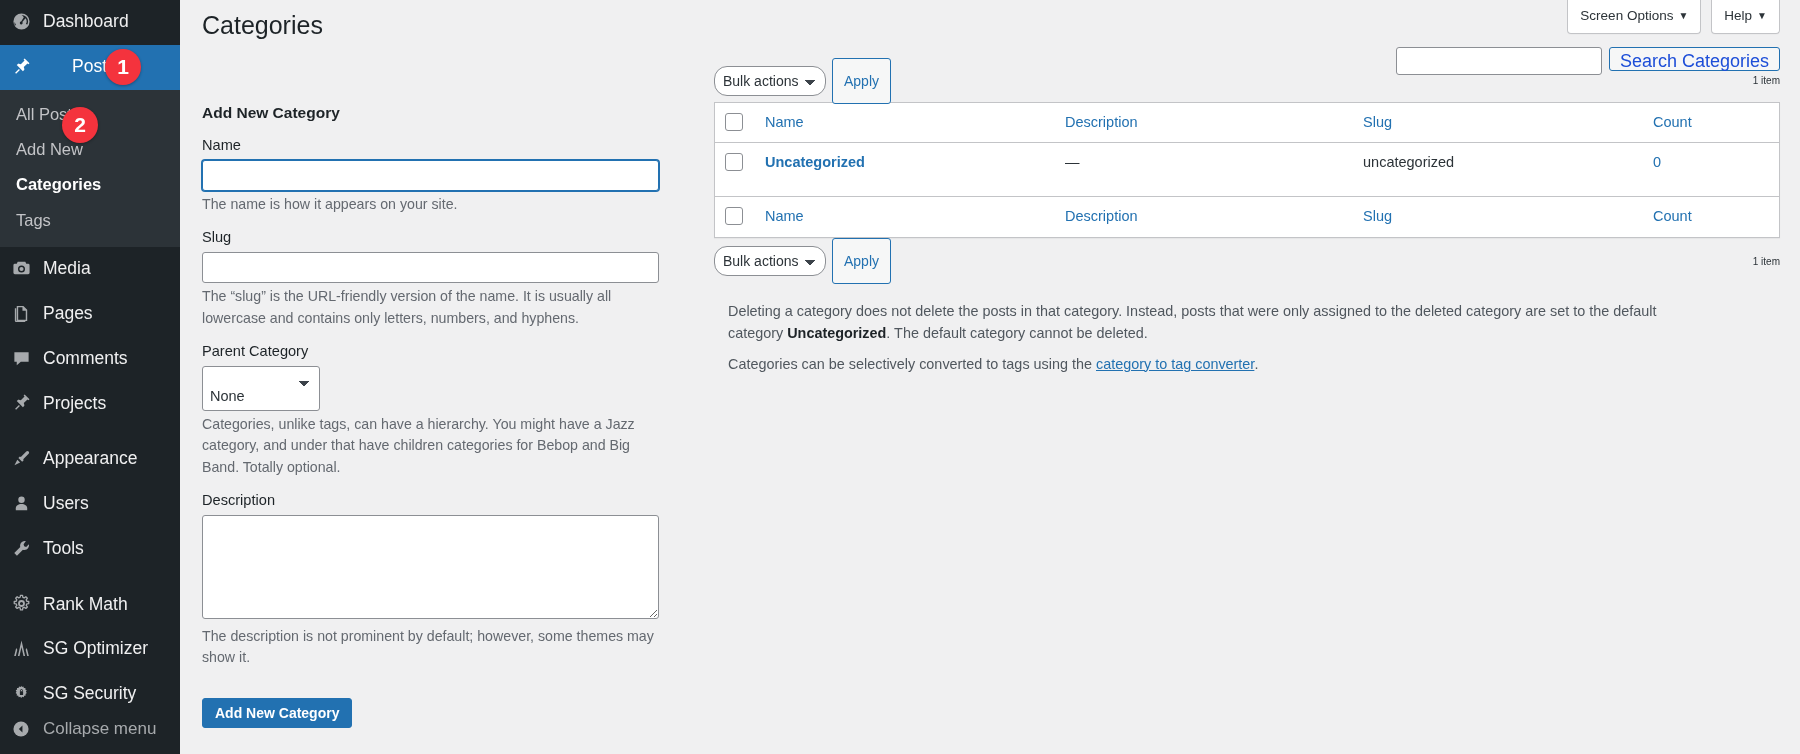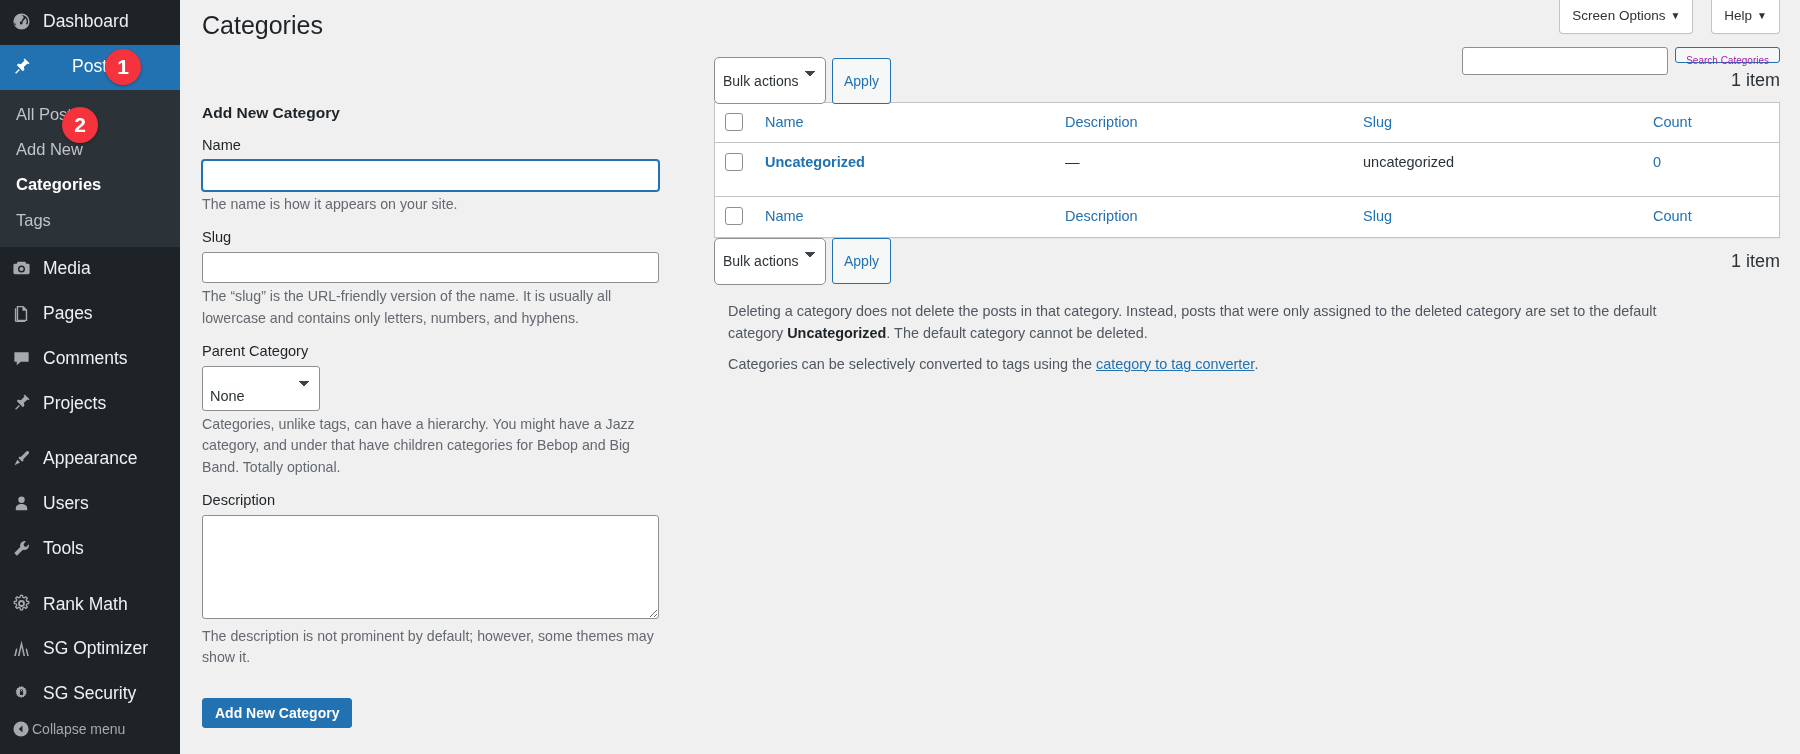--- a/index.html
+++ b/index.html
@@ -60,25 +60,25 @@
     color: #c3c4c7;
     cursor: pointer;
     line-height: 1.3;
     position: relative;
   }
   .submenu .sub-item.current { color: #fff; font-weight: 700; }
 
   .collapse-row {
     position: absolute;
     bottom: 0; left: 0; right: 0;
-    display: flex; align-items: center; 
+    display: flex; align-items: center; gap: 11px;
     padding: 11px 0 14px 10px;
     color: #a7aaad;
     cursor: pointer;
-    font-size: 14px;
+    font-size: 17px;
   }
   .collapse-row .mi { width:22px; height:22px; display:inline-flex; align-items:center; justify-content:center; flex:0 0 22px; }
 
   
   .step-bubble {
     position: absolute;
     width: 36px; height: 36px;
     border-radius: 50%;
     background: #f4333d;
     color: #fff;
@@ -98,21 +98,21 @@
     position: relative;
     background: #f0f0f1;
     padding: 0 20px 0 22px;
     overflow: hidden;
   }
 
   
   .screen-meta-links {
     position: absolute;
     top: 0; right: 20px;
-    display: flex; gap: 18px;
+    display: flex; gap: 10px;
   }
   .show-settings {
     background: #fff;
     border: 1px solid #c3c4c7;
     border-top: none;
     border-radius: 0 0 4px 4px;
     color: #2c3338;
     font-size: 13.5px;
     padding: 6px 12px 7px;
     cursor: pointer;
@@ -147,25 +147,25 @@
     padding: 0 8px;
     font-size: 14px;
     font-family: "Liberation Sans", sans-serif;
     color: #2c3338;
     outline: none;
     box-shadow: 0 0 0 transparent;
   }
   .button-secondary {
     background: #f6f7f7;
     border: 1px solid #2271b1;
-    color: #a21caf;
+    color: #1d4ed8;
     border-radius: 3px;
-    font-size: 10px;
+    font-size: 18px;
     padding: 0 10px;
-    height: 16px;
+    height: 24px;
     line-height: 26px;
     cursor: pointer;
     white-space: nowrap;
     font-family: "Liberation Sans", sans-serif;
   }
 
   
   #col-container { display: flex; align-items: flex-start; margin-top: 20px; }
   #col-left { width: 478px; flex: 0 0 478px; padding-right: 0; margin-top: 36px; }
   #col-right { flex: 1; padding-left: 34px; position: relative; }
@@ -245,28 +245,28 @@
   .tablenav {
     display: flex;
     align-items: center;
     height: 30px;
     margin: 0 0 6px 0;
     position: relative;
   }
   .tablenav.bottom { margin: 8px 0 0 0; }
   .bulkactions { display: flex; gap: 6px; align-items: center; }
   select.bulk-select {
-    height: 47px;
+    height: 30px;
     min-width: 104px;
     font-family: "Liberation Sans", sans-serif;
     font-size: 14px;
     color: #2c3338;
     background: #fff;
     border: 1px solid #8c8f94;
-    border-radius: 5px;
+    border-radius: 13px;
     padding: 0 26px 0 8px;
     -webkit-appearance: none;
     appearance: none;
     background-image: linear-gradient(45deg, transparent 49%, #3c434a 50%), linear-gradient(-45deg, transparent 49%, #3c434a 50%);
     background-position: calc(100% - 15px) 13px, calc(100% - 10px) 13px;
     background-size: 5px 5px, 5px 5px;
     background-repeat: no-repeat;
     cursor: pointer;
   }
   .button-apply {
@@ -276,21 +276,21 @@
     border-radius: 3px;
     font-size: 14px;
     padding: 0 11px;
     height: 46px;
     line-height: 28px;
     cursor: pointer;
     font-family: "Liberation Sans", sans-serif;
   }
   .displaying-num {
     margin-left: auto;
-    font-size: 18px;
+    font-size: 10px;
     color: #2c3338;
   }
 
   
   table.wp-list-table {
     width: 100%;
     border-collapse: separate;
     border-spacing: 0;
     background: #fff;
     border: 1px solid #c3c4c7;

